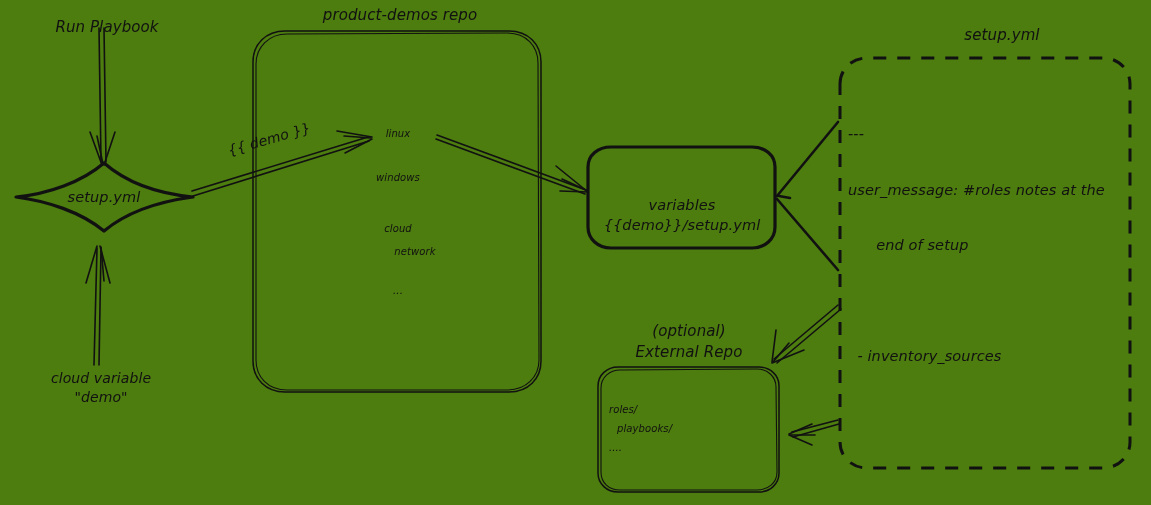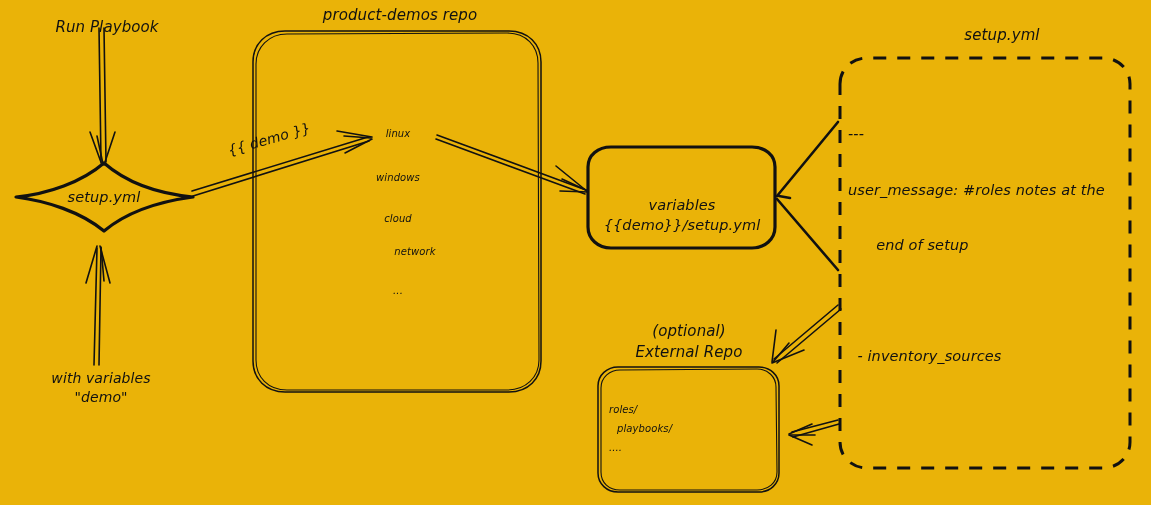--- a/index.html
+++ b/index.html
@@ -4,21 +4,21 @@
 <style>
   html, body {
     margin: 0;
     padding: 0;
     background: #ffffff;
   }
   #canvas {
     position: relative;
     width: 1151px;
     height: 505px;
-    background: #eab308;
+    background: #4d7c0f;
     overflow: hidden;
     font-family: "DejaVu Sans", sans-serif;
     color: #111111;
   }
   svg.layer {
     position: absolute;
     left: 0;
     top: 0;
     width: 1151px;
     height: 505px;
@@ -147,32 +147,32 @@
       <path class="s" d="M598,386 C598,375 607,367 618,367 L759,367 C770,367 779,375 779,386
                          L779,473 C779,484 770,492 759,492 L618,492 C607,492 598,484 598,473 Z"></path>
       <path class="sth" d="M601,388 C601,377 610,370 620,370 L757,369 C768,369 776,377 776,387
                          L777,472 C777,483 768,490 757,490 L620,490 C609,490 601,483 601,472 Z"></path>
     </g>
 
   </svg>
 
   <div class="lbl cap hand ctr" style="left:107px; top:18px;">Run Playbook</div>
 
-  <div class="lbl small-note hand ctr" style="left:101px; top:370px;">with variables</div>
+  <div class="lbl small-note hand ctr" style="left:101px; top:370px;">cloud variable</div>
   <div class="lbl small-note hand ctr" style="left:101px; top:389px;">"demo"</div>
 
   <div class="lbl node-text hand ctr" style="left:104px; top:188px;">setup.yml</div>
 
   <div class="lbl hand" style="left:226px; top:143px; font-size:14px; transform:rotate(-16deg); transform-origin:left top;">{{ demo }}</div>
 
   <div class="lbl cap hand ctr" style="left:400px; top:6px;">product-demos repo</div>
 
   <div class="lbl repo-item hand ctr" style="left:398px; top:128px;">linux</div>
   <div class="lbl repo-item hand ctr" style="left:398px; top:172px;">windows</div>
-  <div class="lbl repo-item hand ctr" style="left:398px; top:213px;">cloud</div>
+  <div class="lbl repo-item hand ctr" style="left:398px; top:223px;">cloud</div>
   <div class="lbl repo-item hand ctr" style="left:415px; top:246px;">network</div>
   <div class="lbl repo-item hand ctr" style="left:398px; top:285px;">...</div>
 
   <div class="lbl node-text hand ctr" style="left:682px; top:176px;margin-top:40px;">{{demo}}/setup.yml</div>
   <div class="lbl node-text hand ctr" style="left:682px; top:196px;">variables</div>
 
   <div class="lbl cap hand ctr" style="left:1002px; top:26px;">setup.yml</div>
 
   <div class="lbl code hand" style="left:848px; top:88px;">
     <div>---</div>

